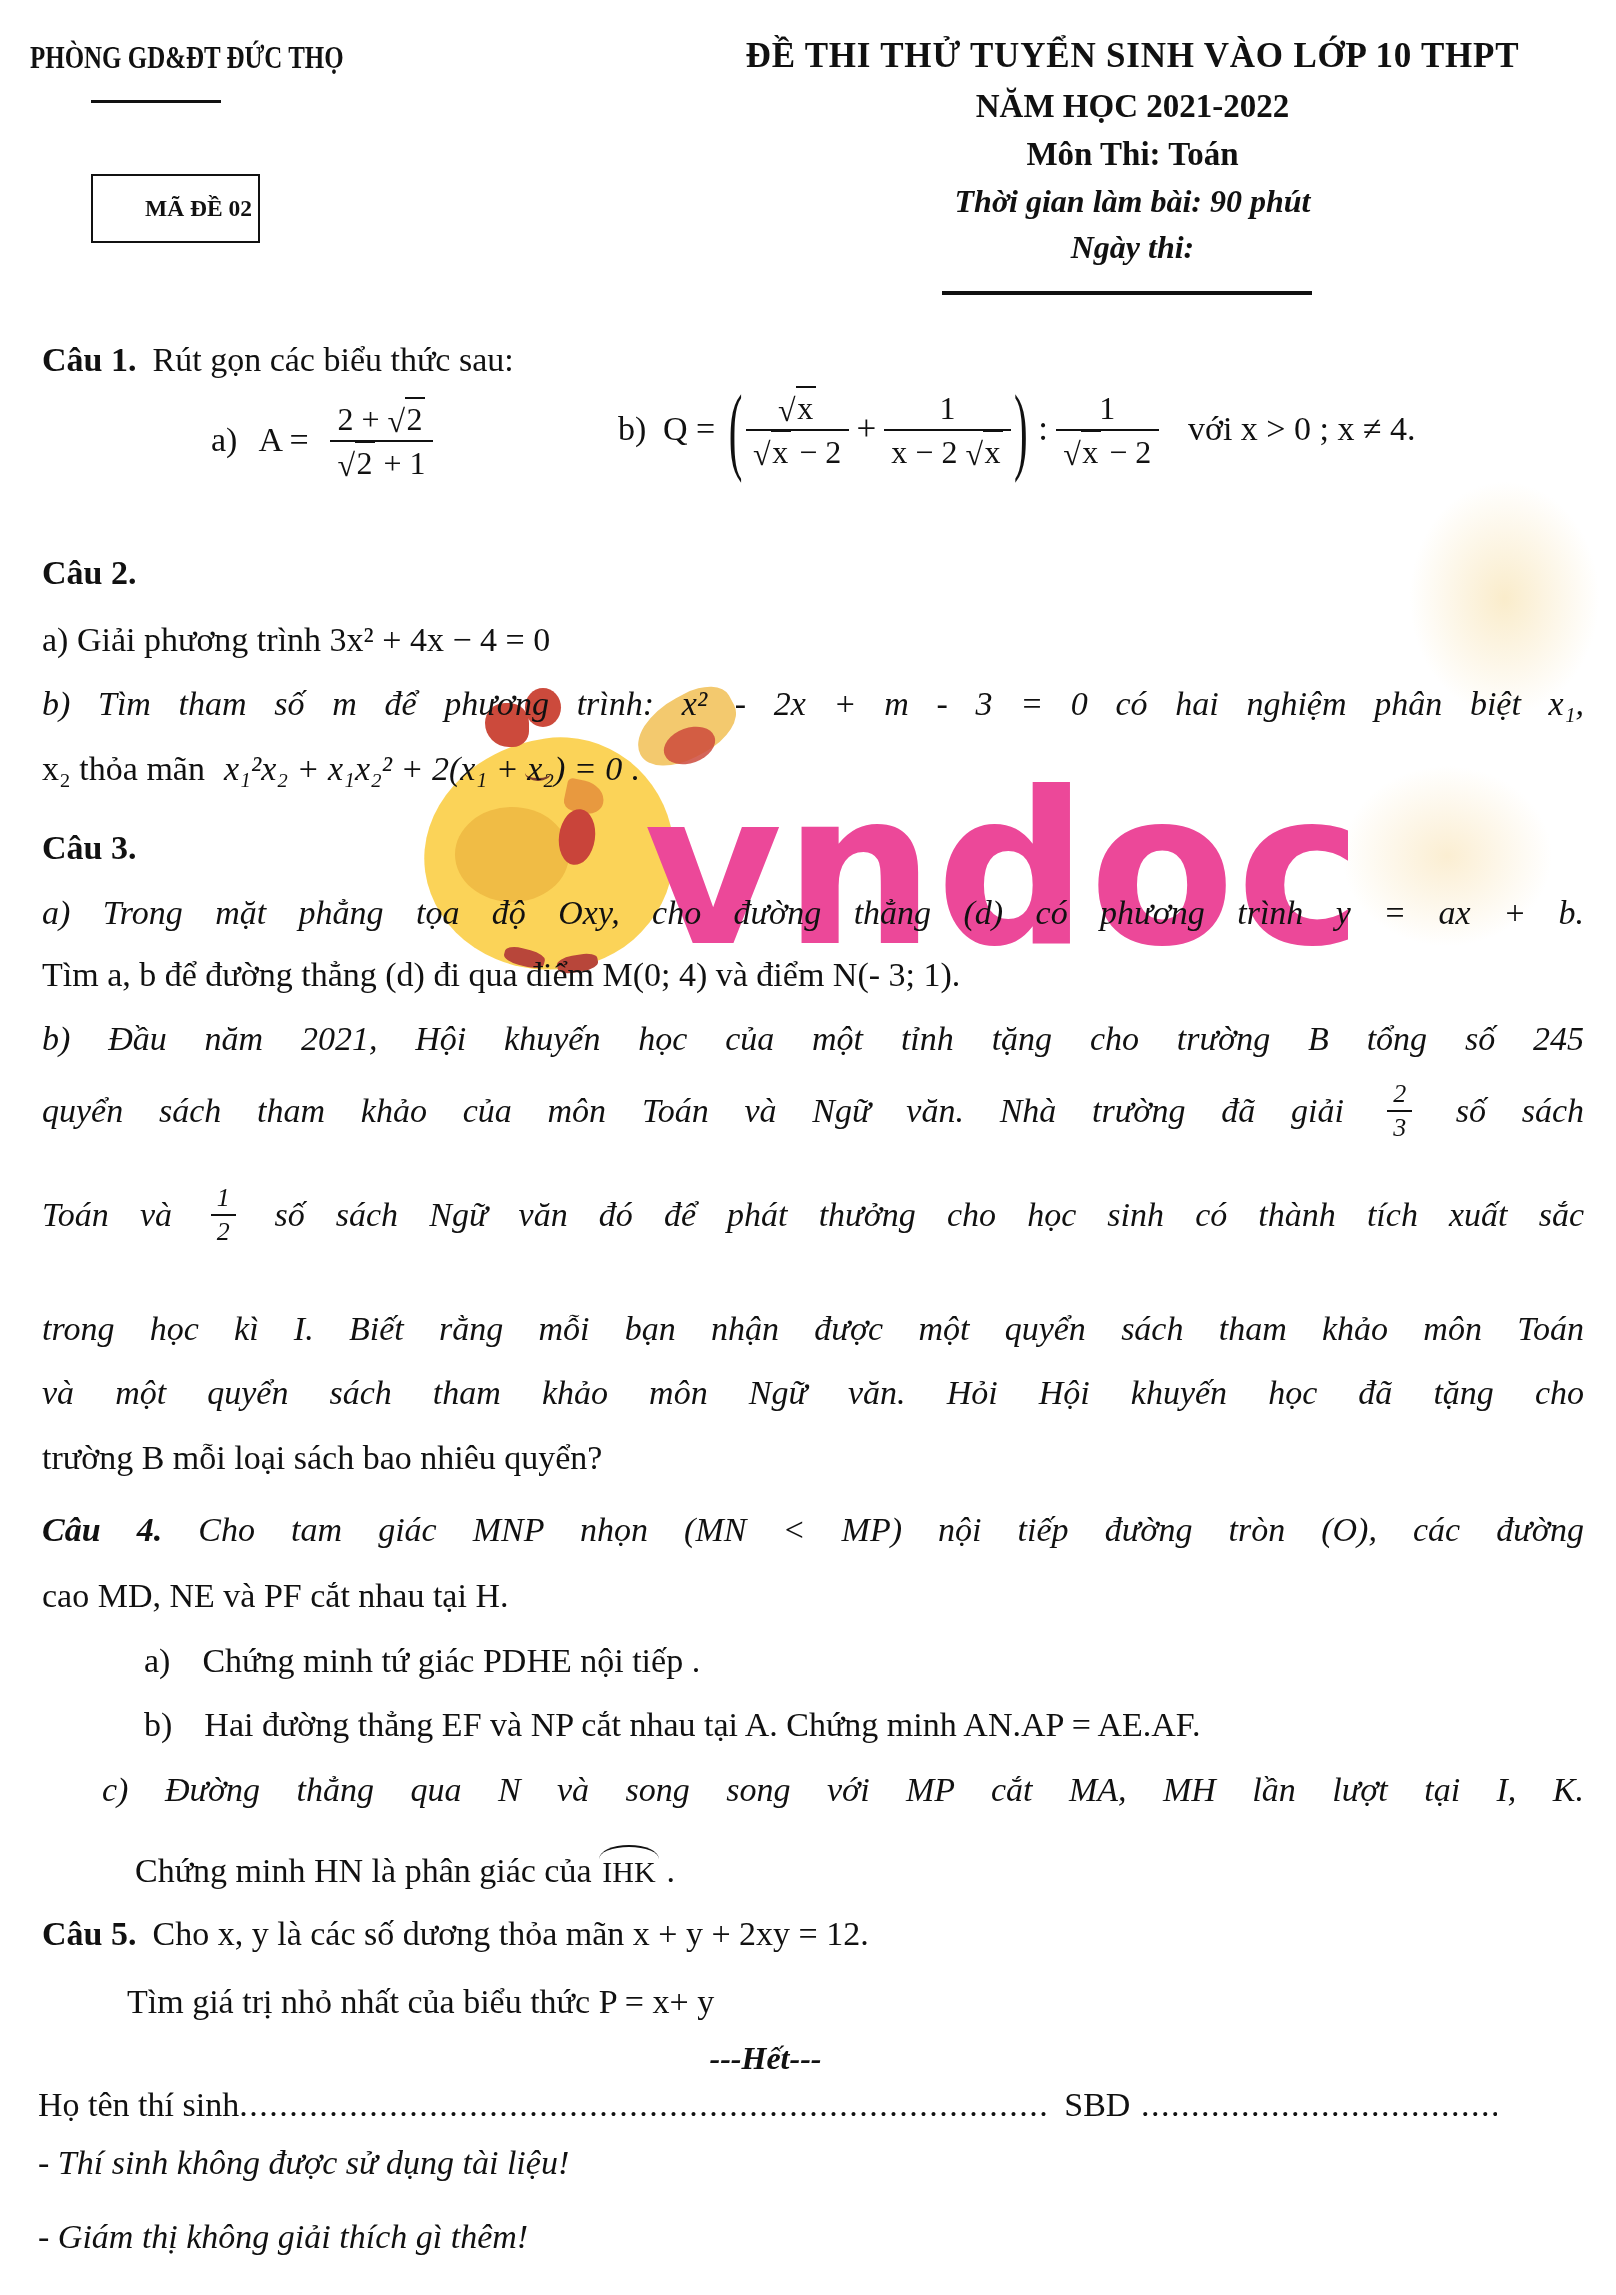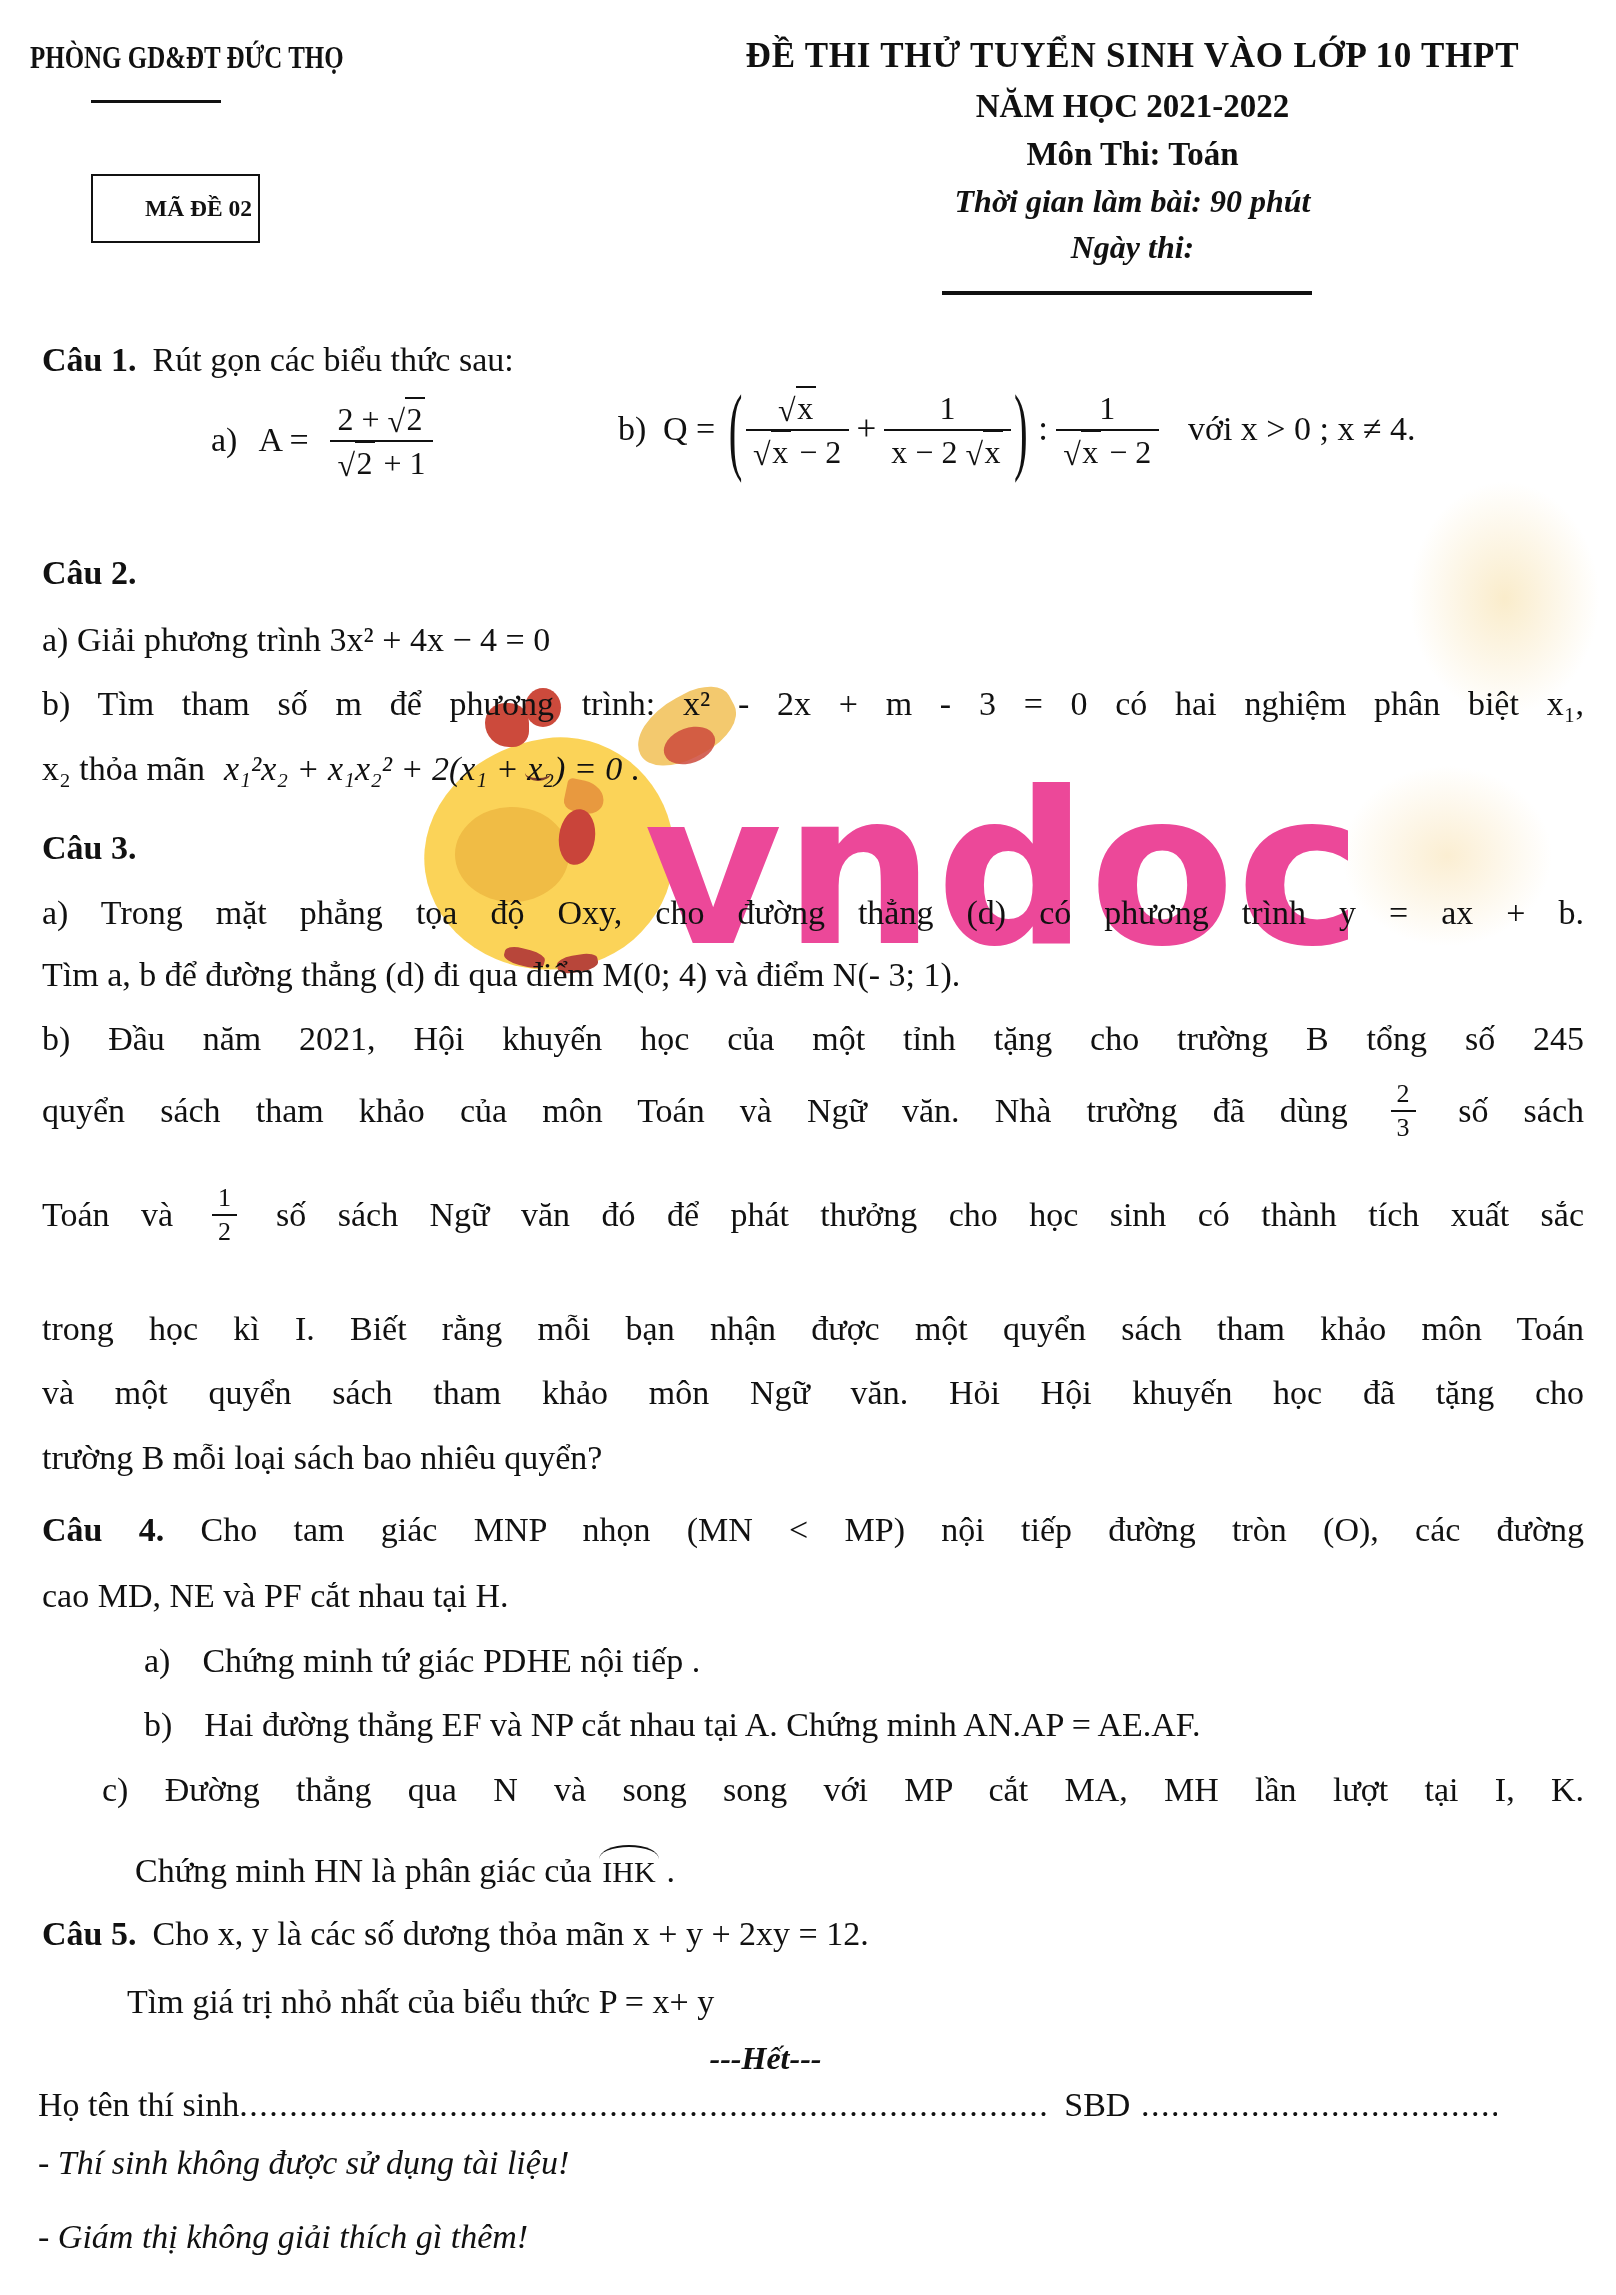--- a/index.html
+++ b/index.html
@@ -5,21 +5,21 @@
   html,body { margin:0; padding:0; background:#888; }
   .page {
     position:relative; width:1616px; height:2295px; margin:0 auto;
     background:#ffffff; font-family:"Liberation Serif","DejaVu Serif",serif;
     color:#111; overflow:hidden;
   }
   .abs { position:absolute; }
   .b { font-weight:bold; }
   .i { font-style:italic; }
   .line { font-size:34px; line-height:1.18; white-space:nowrap; }
-  .just { white-space:normal; text-align:justify; text-align-last:justify; }
+  .just { white-space:normal; text-align:justify; text-align-last:justify;font-style:italic; }
   .rule { position:absolute; background:#111; }
 
   
   .org { font-size:32px; font-weight:bold; transform:scaleX(0.78); transform-origin:left top; white-space:nowrap; }
   .codebox {
     position:absolute; left:91px; top:174px; width:119px; height:65px;
     border:2.7px solid #111; display:flex; align-items:center; justify-content:center;
     font-size:23.5px; font-weight:bold; white-space:nowrap;padding-left:46px;
   }
   .rblock { position:absolute; left:674px; top:36px; width:917px; text-align:center; }
@@ -174,21 +174,21 @@
       <span class="i" style="margin-left:10.6px;">x₁²x₂ + x₁x₂² + 2(x₁ + x₂) = 0</span>
       <span>.</span>
     </div>
 
     <div class="abs line b" style="left:42px; top:828px;">Câu 3.</div>
     <div class="abs line just" style="left:42px; top:893px; width:1542px;">a) Trong mặt phẳng tọa độ Oxy, cho đường thẳng (d) có phương trình y = ax + b.</div>
     <div class="abs line" style="left:42px; top:955px;">Tìm a, b để đường thẳng (d) đi qua điểm M(0; 4) và điểm N(- 3; 1).</div>
     <div class="abs line just" style="left:42px; top:1019px; width:1542px;">b) Đầu năm 2021, Hội khuyến học của một tỉnh tặng cho trường B tổng số 245</div>
 
     <div class="abs line just fracline" style="left:42px; top:1080px; width:1542px;">
-      <span>quyển sách tham khảo của môn Toán và Ngữ văn. Nhà trường đã dùng</span>
+      <span>quyển sách tham khảo của môn Toán và Ngữ văn. Nhà trường đã giải</span>
       <span class="ifrac">
         <span class="fn">2</span><span class="fd">3</span>
       </span>
       <span>số sách</span>
     </div>
 
     <div class="abs line just fracline" style="left:42px; top:1184px; width:1542px;">
       <span>Toán và</span>
       <span class="ifrac">
         <span class="fn">1</span><span class="fd">2</span>

